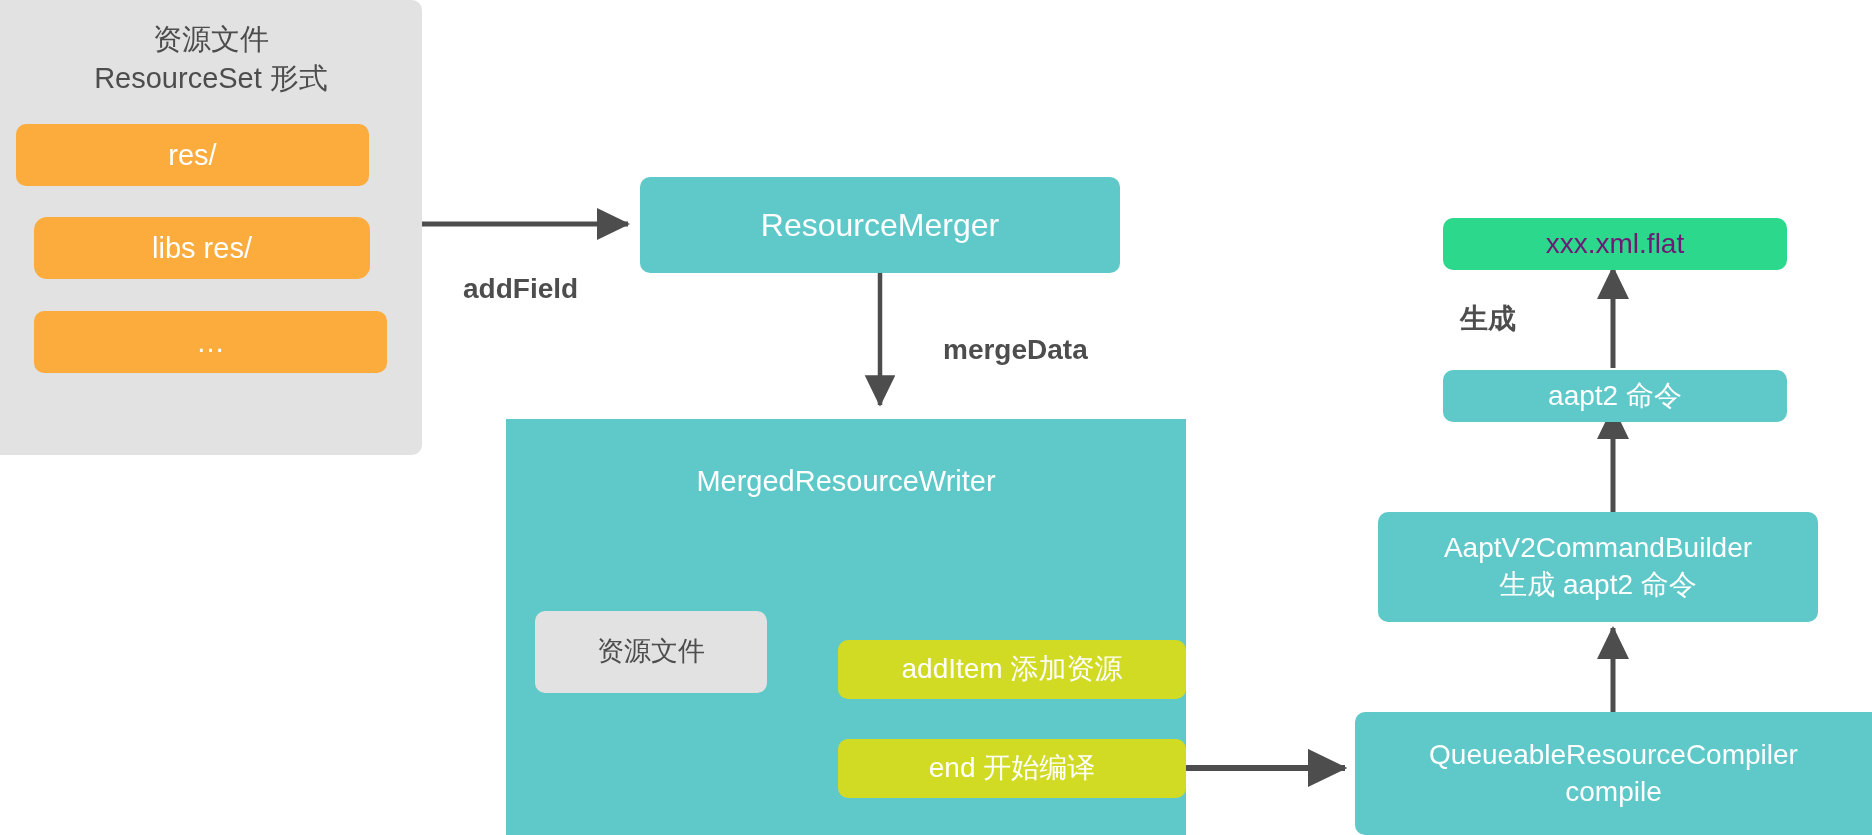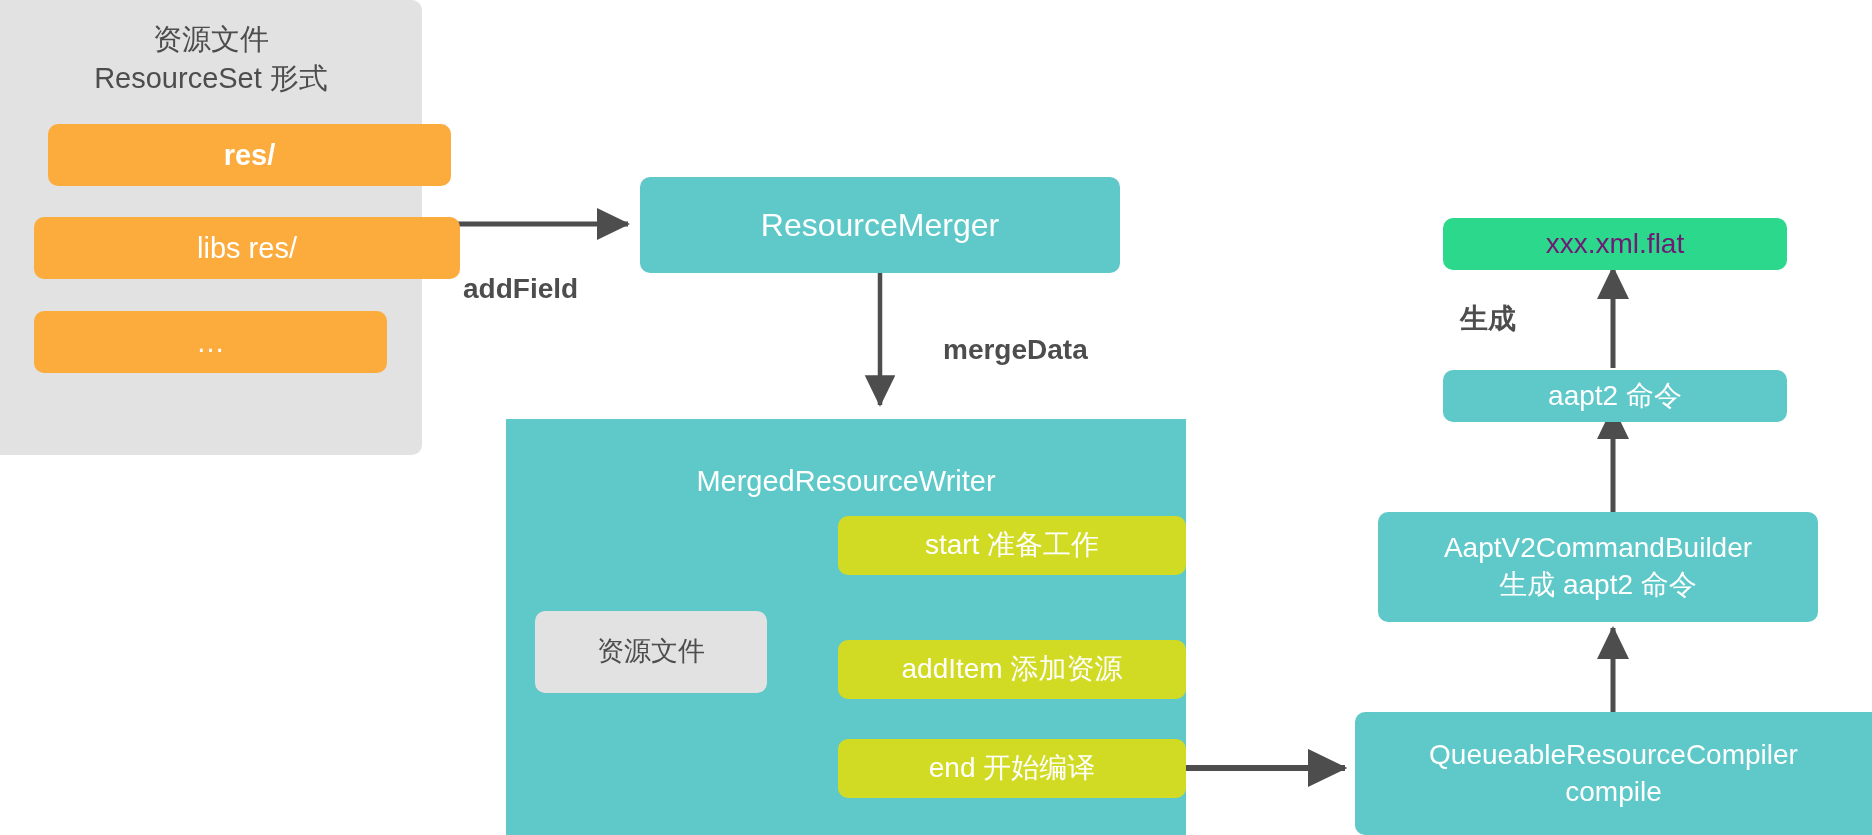--- a/index.html
+++ b/index.html
@@ -139,38 +139,37 @@
 
     <line x1="1613" y1="512" x2="1613" y2="408" stroke="#4d4d4d" stroke-width="5" marker-end="url(#ah)"></line>
 
     <line x1="1613" y1="368" x2="1613" y2="268" stroke="#4d4d4d" stroke-width="5" marker-end="url(#ah)"></line>
   </svg>
 
   <div class="panel-grey" style="left:0px; top:0px; width:422px; height:455px;">
     <div class="panel-title" style="top:20px;">资源文件
 ResourceSet 形式</div>
 
-    <div class="node orange" style="left:48px; top:124px; width:403px; height:62px;font-weight:bold;">res/</div>
+    <div class="node orange" style="left:16px; top:124px; width:353px; height:62px;">res/</div>
 
-    <div class="node orange" style="left:34px; top:217px; width:426px; height:62px;">libs res/</div>
+    <div class="node orange" style="left:34px; top:217px; width:336px; height:62px;border-radius:13px;">libs res/</div>
 
     <div class="node orange" style="left:34px; top:311px; width:353px; height:62px;">…</div>
   </div>
 
   <div class="edge-label" style="left:463px; top:273px;">addField</div>
 
   <div class="node teal" style="left:640px; top:177px; width:480px; height:96px; font-size:32px;">ResourceMerger</div>
 
   <div class="edge-label" style="left:943px; top:334px;">mergeData</div>
 
   <div class="node teal-big" style="left:506px; top:419px; width:680px; height:416px; border-radius:0;">
     <div class="big-title" style="top:43px;">MergedResourceWriter</div>
   </div>
 
-  <div class="node yellow" style="left:838px; top:516px; width:348px; height:59px;">start 准备工作</div>
 
   <div class="node grey-box" style="left:535px; top:611px; width:232px; height:82px;">资源文件</div>
 
   <div class="node yellow" style="left:838px; top:640px; width:348px; height:59px;">addItem 添加资源</div>
 
   <div class="node yellow" style="left:838px; top:739px; width:348px; height:59px;">end 开始编译</div>
 
   <div class="node green" style="left:1443px; top:218px; width:344px; height:52px;">xxx.xml.flat</div>
 
   <div class="edge-label" style="left:1460px; top:300px;">生成</div>

